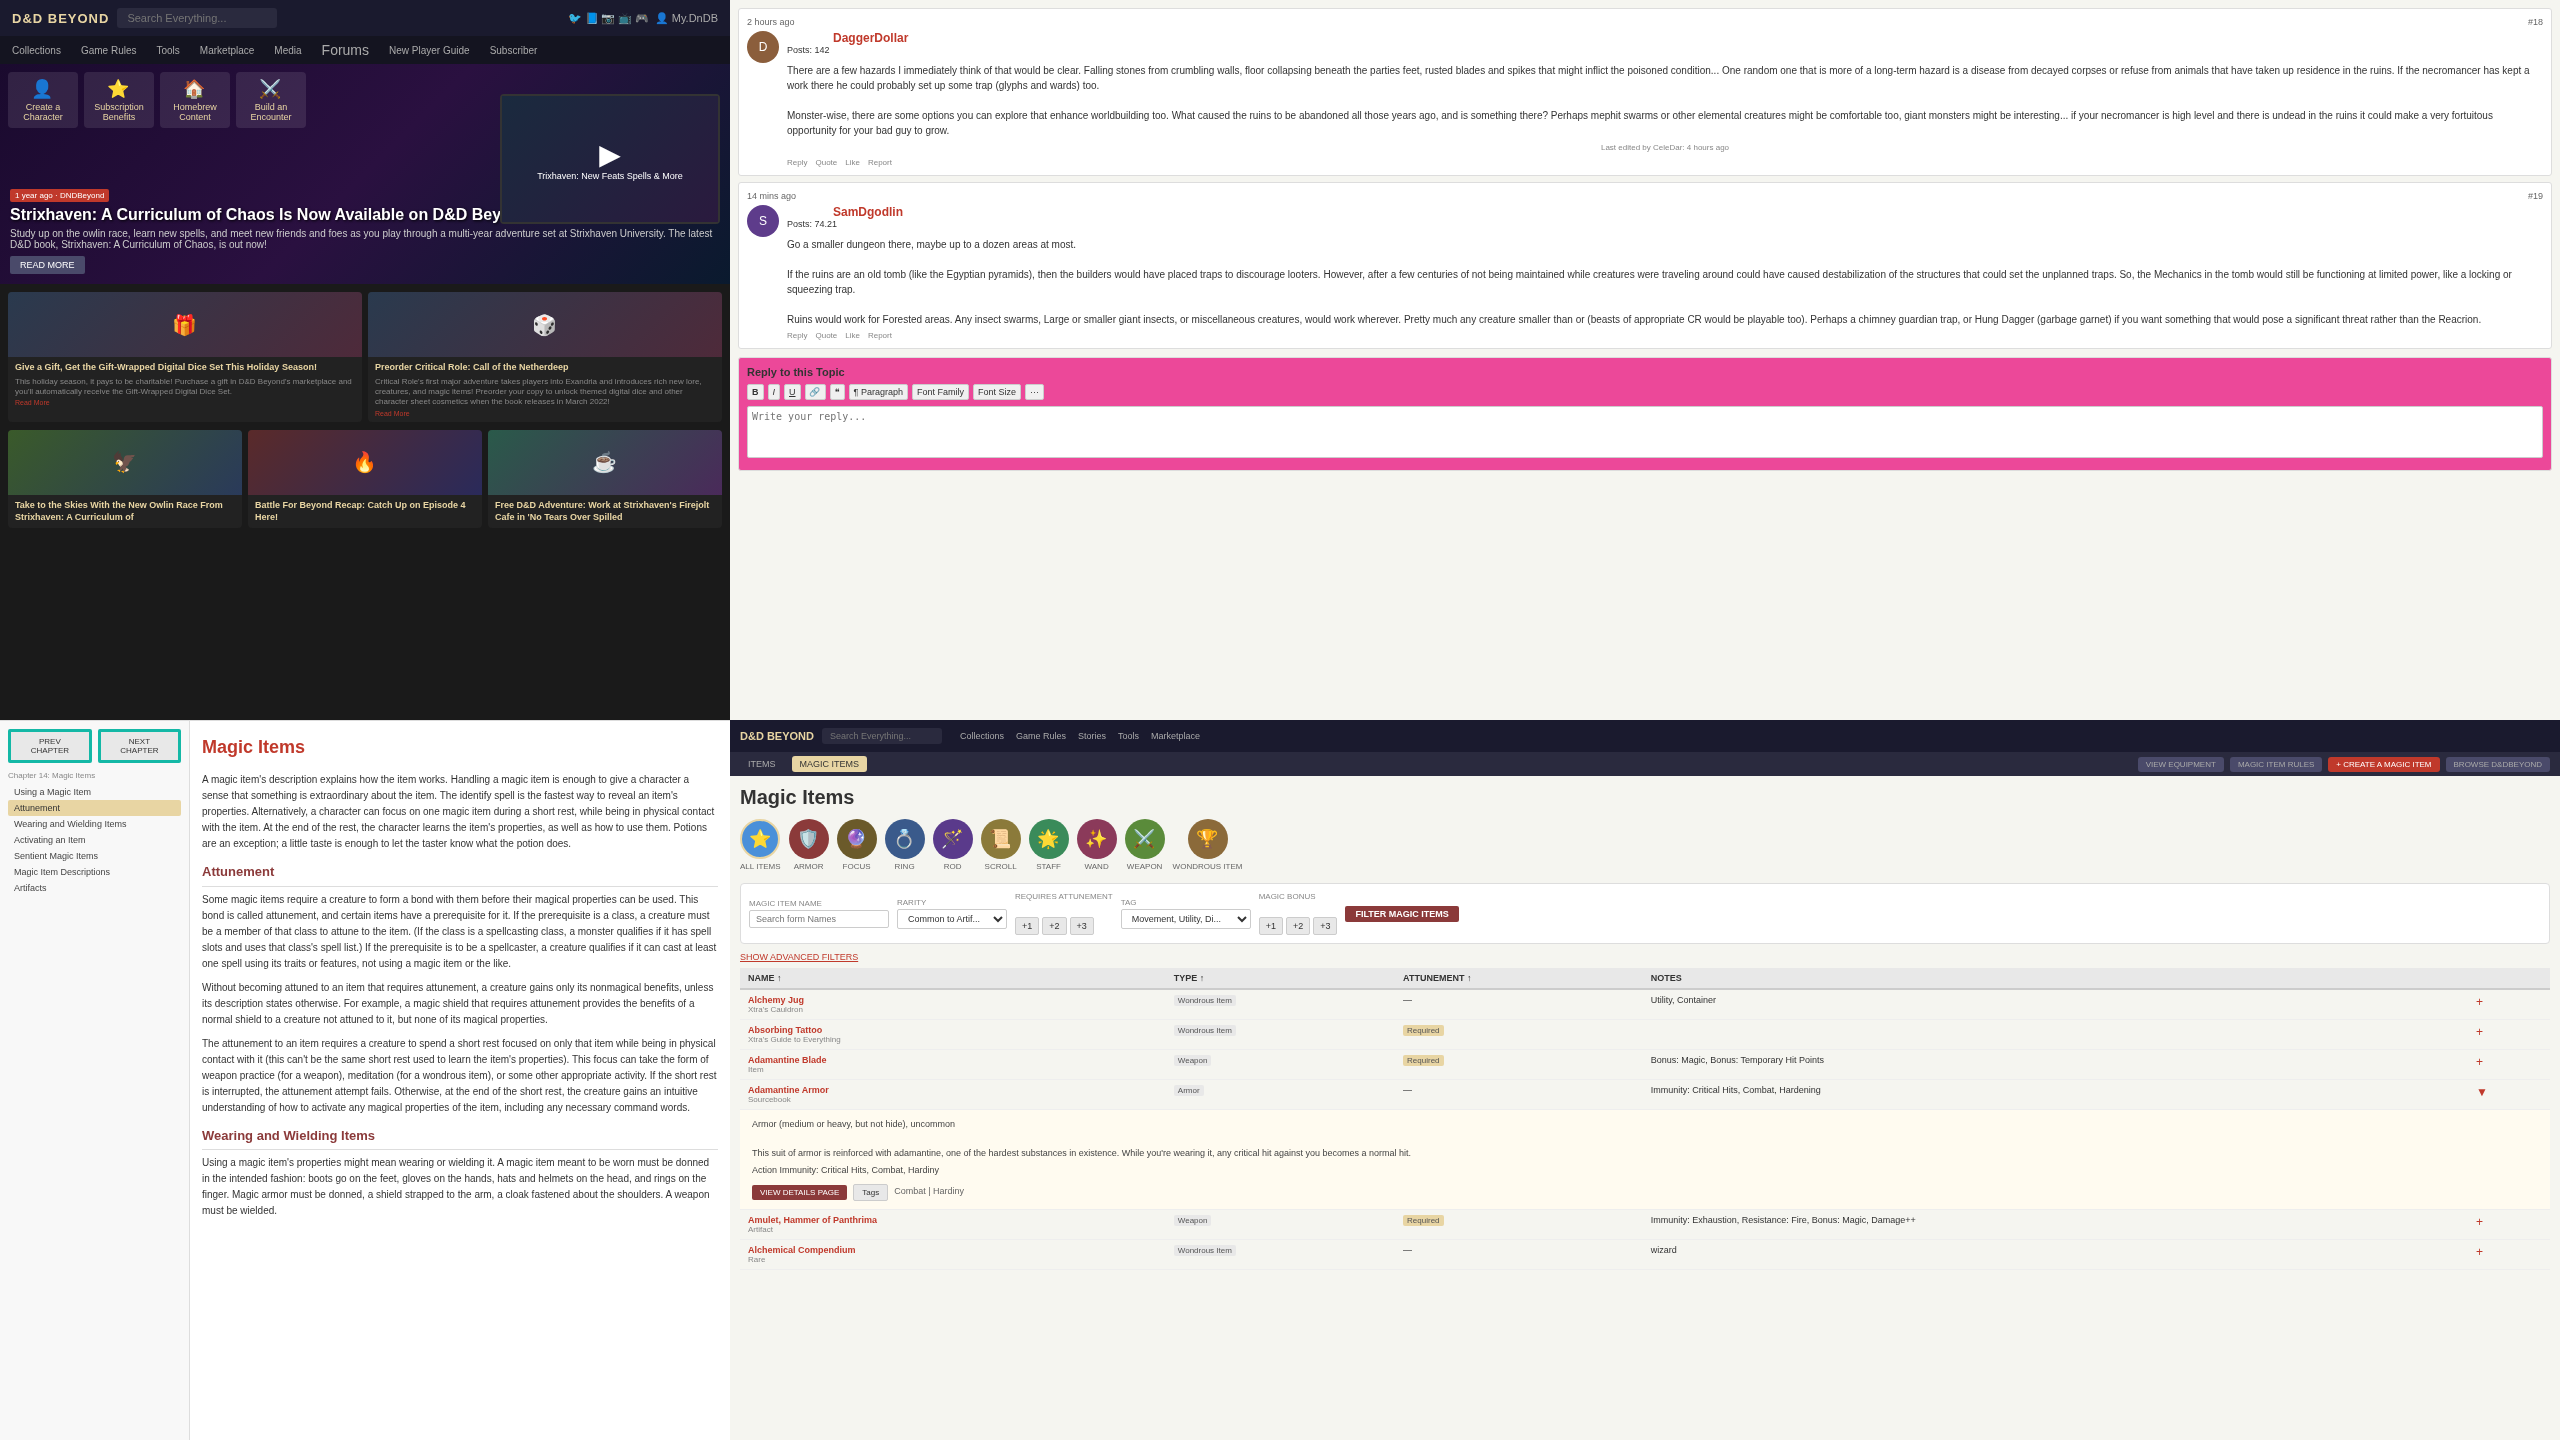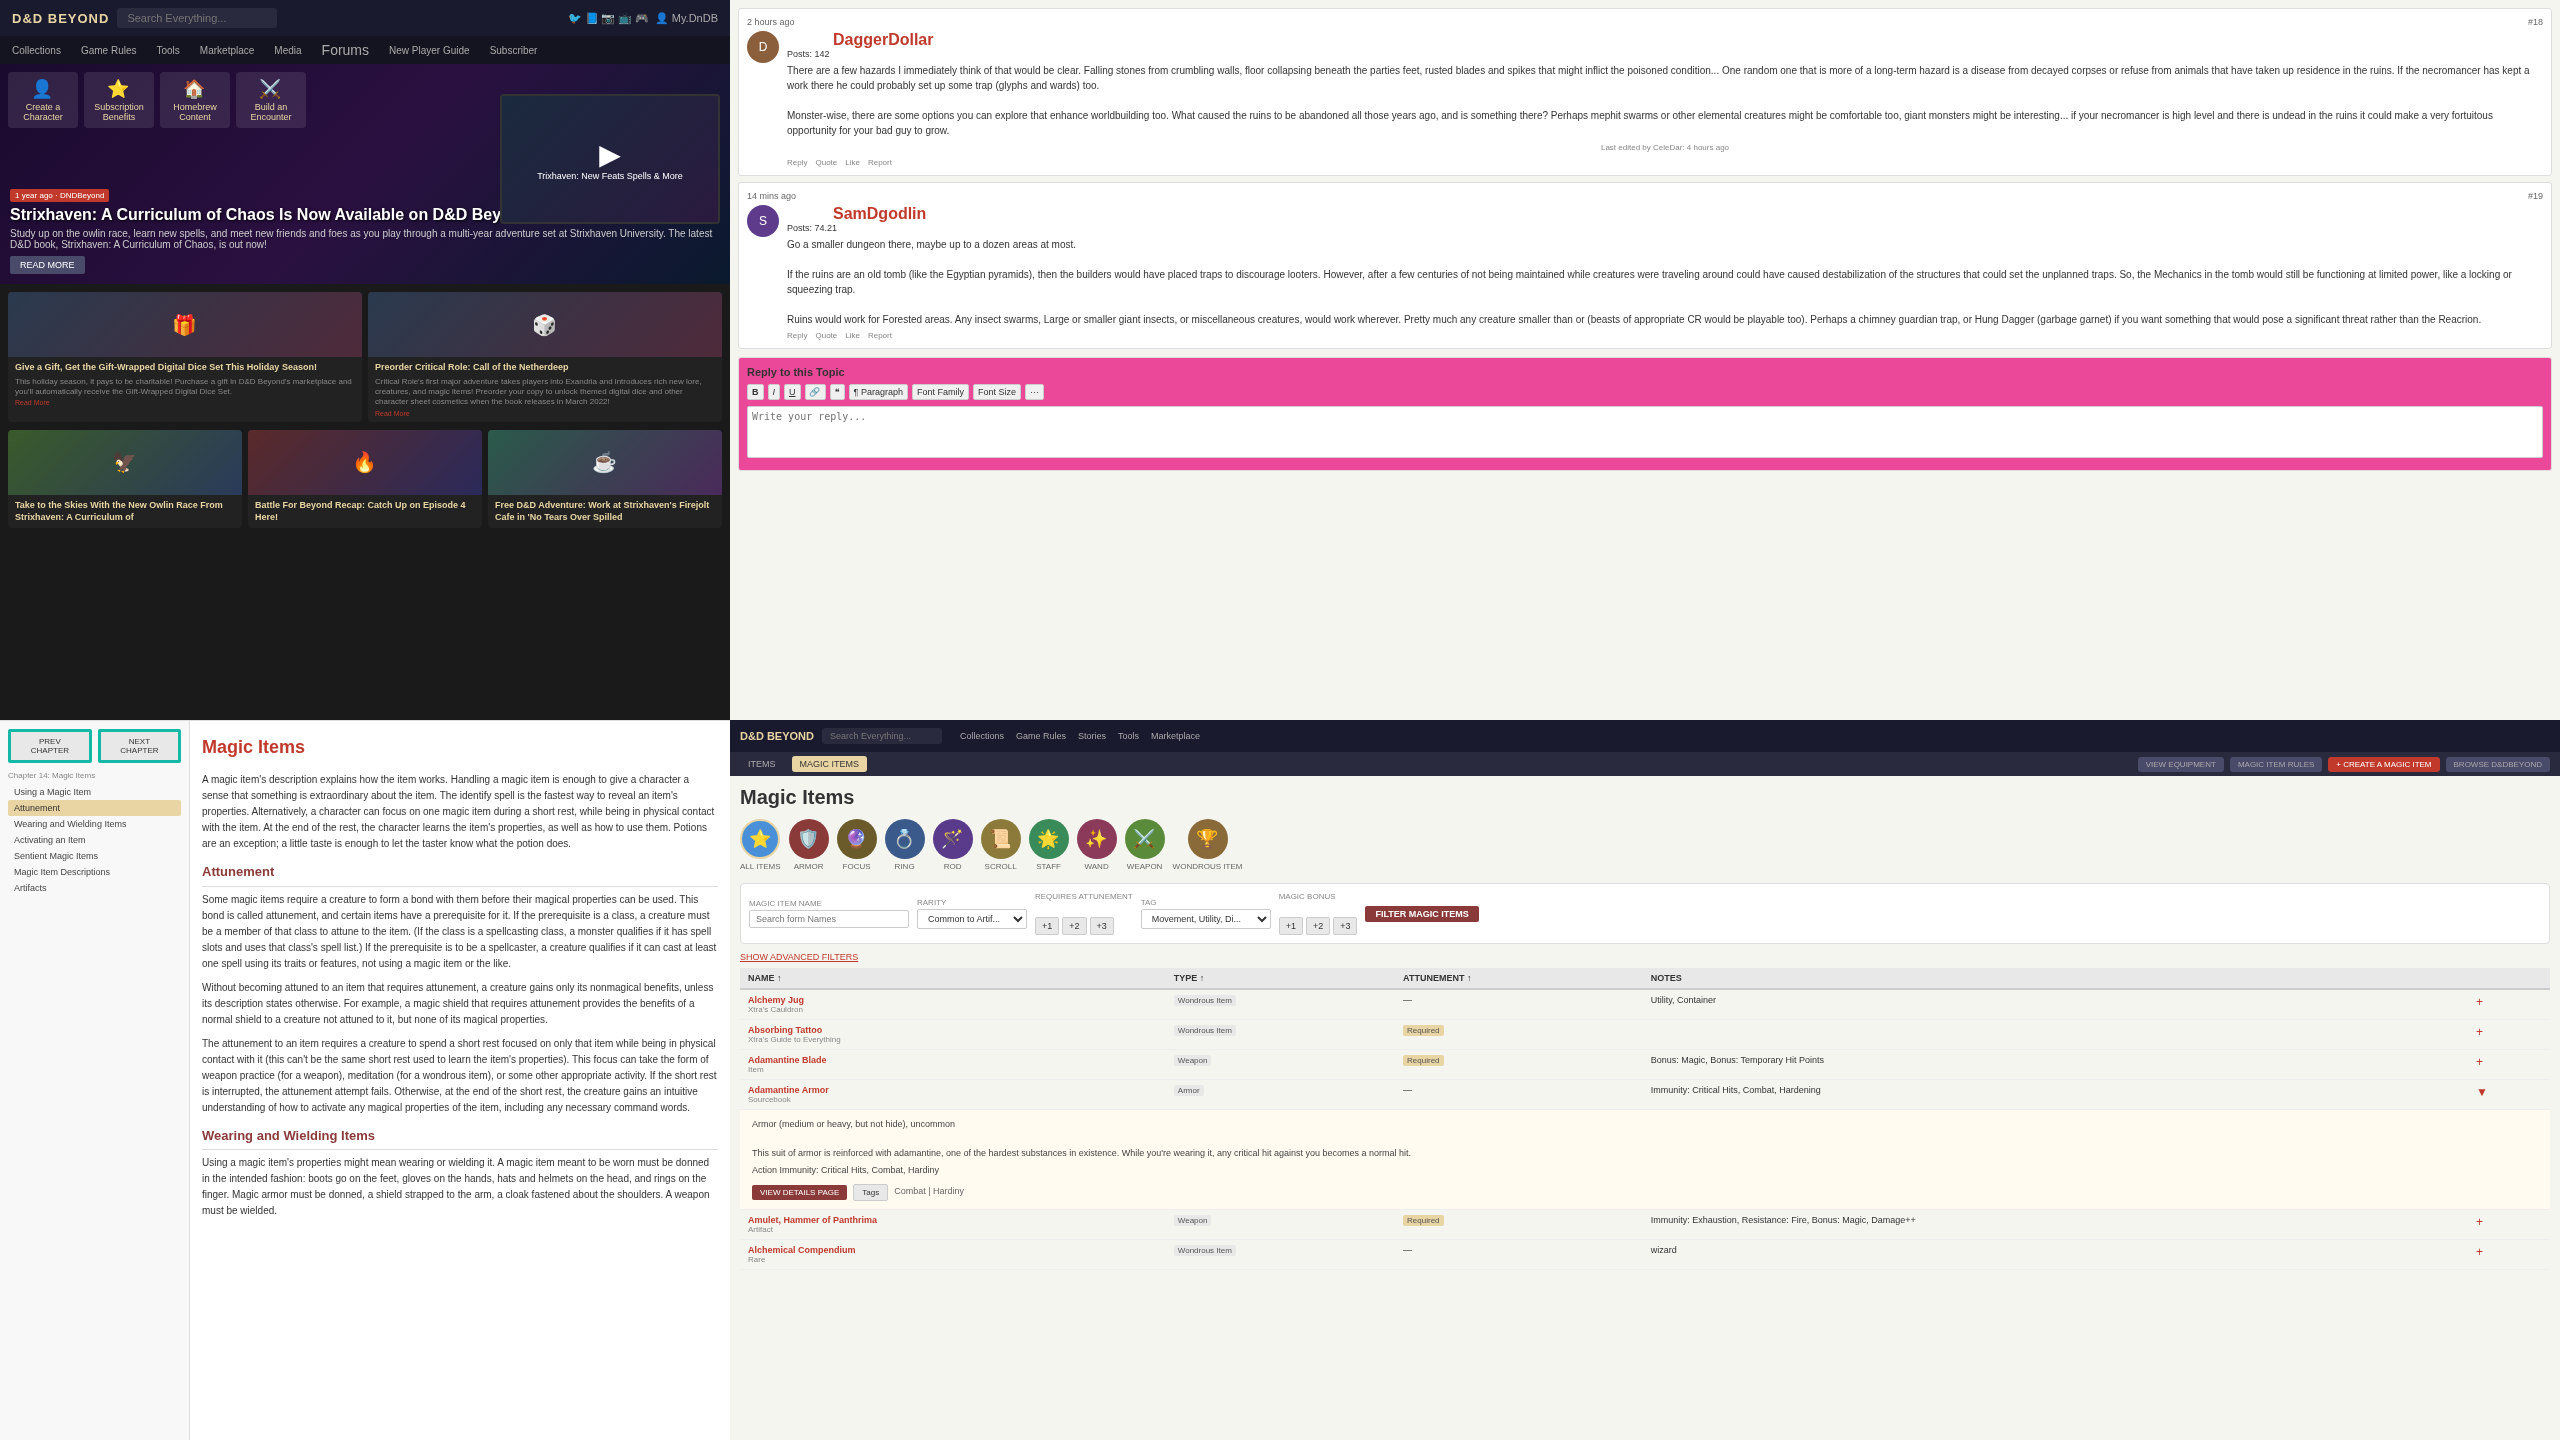--- a/index.html
+++ b/index.html
@@ -261,21 +261,21 @@
       color: #fff;
       font-size: 12px;
     }
     .post-meta {
       font-size: 9px;
       color: #333;
     }
     .post-username {
       font-weight: bold;
       color: #c0392b;
-      font-size: 16px;
+      font-size: 12px;
       padding-left: 46px;
     }
     .post-text {
       color: #333;
       font-size: 10px;
       line-height: 1.5;
       margin-left: 40px;
     }
     .post-actions {
       display: flex;
@@ -947,21 +947,21 @@
         </div>
         <div class="magic-type-icon">
           <div class="type-icon-circle" style="background:#8B6A3A;">🏆</div>
           <span class="type-icon-label">WONDROUS ITEM</span>
         </div>
       </div>
 
       <div class="magic-filters">
         <div class="filter-group">
           <div class="filter-label">MAGIC ITEM NAME</div>
-          <input class="filter-input" type="text" placeholder="Search form Names" style="width: 160px;">
+          <input class="filter-input" type="text" placeholder="Search form Names" style="width: 140px;">
         </div>
         <div class="filter-group">
           <div class="filter-label">RARITY</div>
           <select class="filter-select" style="width:110px;"><option>Common to Artif...</option></select>
         </div>
         <div class="filter-group">
           <div class="filter-label">REQUIRES ATTUNEMENT</div>
           <div class="filter-btn-group">
             <button class="filter-count-btn">+1</button>
             <button class="filter-count-btn">+2</button>

